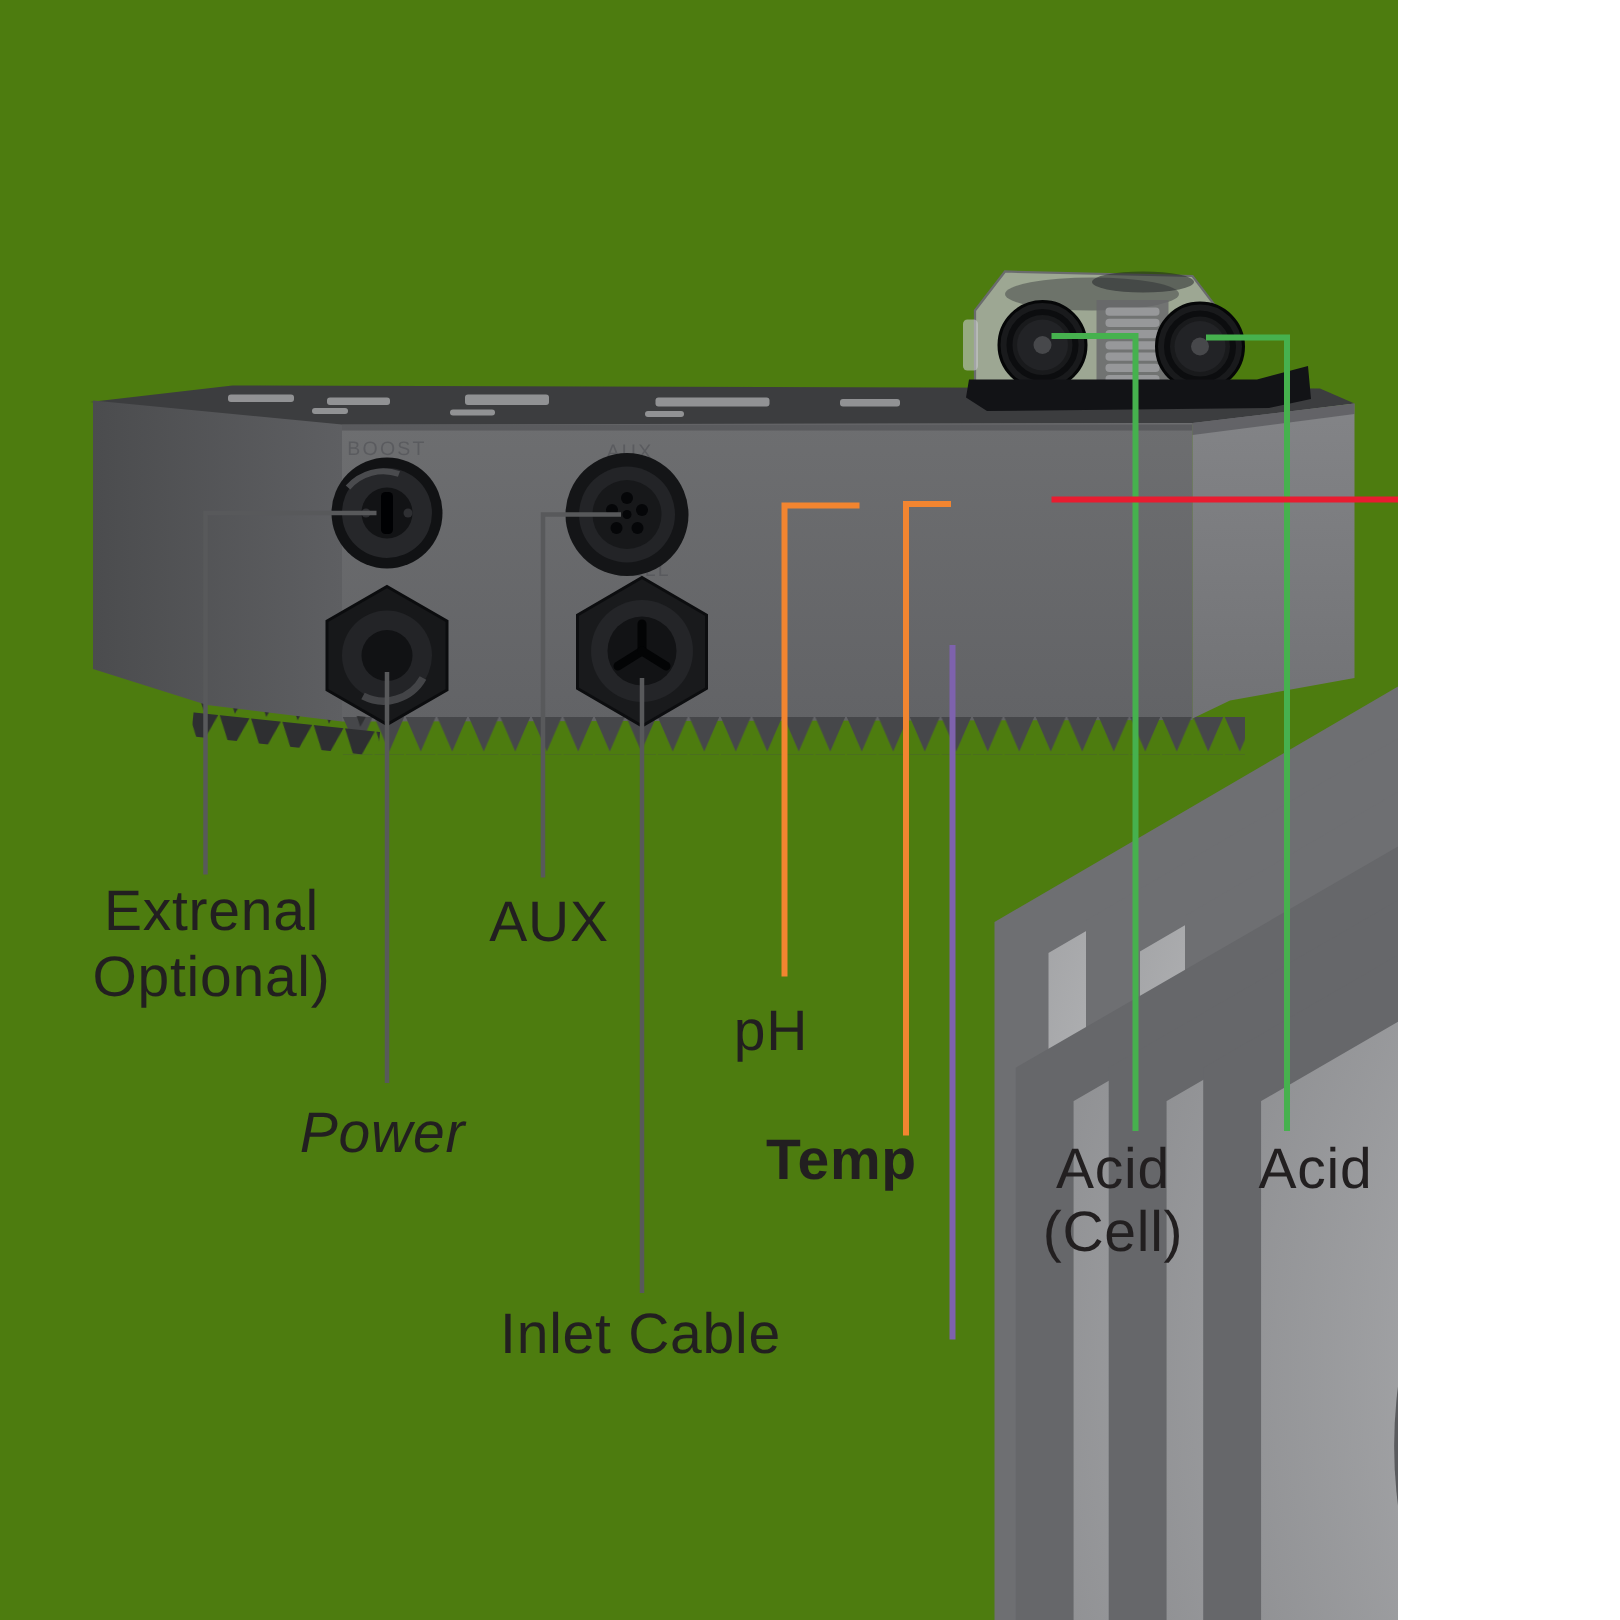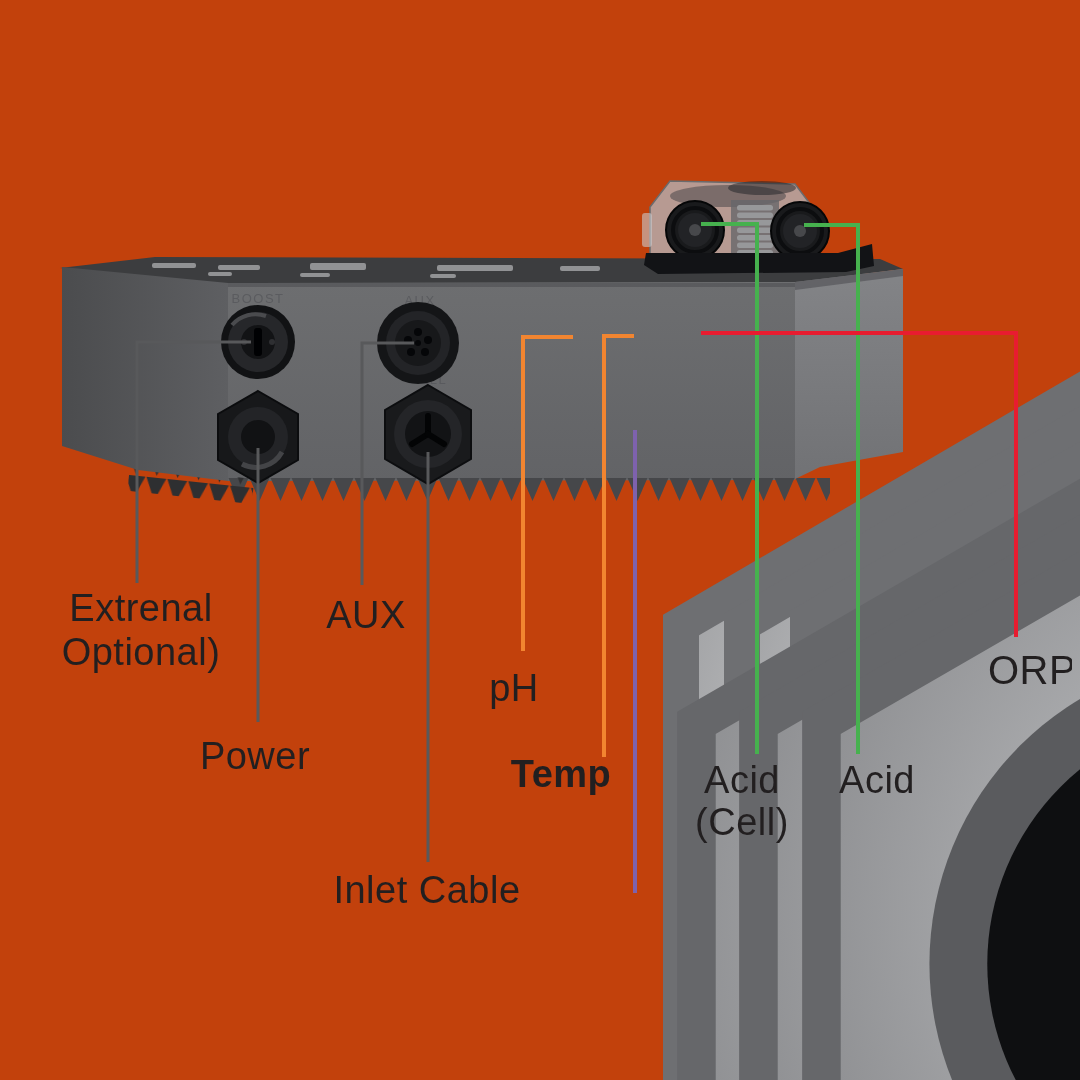--- a/index.html
+++ b/index.html
@@ -1,18 +1,18 @@
 <!DOCTYPE html>
 <html><head>
 <meta charset="utf-8">
 <style>
   html,body{margin:0;padding:0;background:#ffffff;}
   #stage{
-    position:relative;width:1080px;height:1080px;overflow:hidden;
-    background:#c2410c;font-family:"Liberation Sans",sans-serif;
+    position:relative;width:932px;height:1080px;overflow:hidden;
+    background:#4d7c0f;font-family:"Liberation Sans",sans-serif;
   }
   #device-svg{position:absolute;left:0;top:0;}
   .callout-label{
     position:absolute;color:#221F20;font-size:38px;line-height:44px;
     text-align:center;transform:translateX(-50%);white-space:nowrap;
     letter-spacing:0.5px;
   }
   .callout-label span{display:block;}
   #orp-label{
     transform:none;width:84px;overflow:hidden;text-align:left;
@@ -197,21 +197,21 @@
 
   <div class="callout-label" style="left:141px;top:586px;">
     <span>Extrenal</span>
     <span>Optional)</span>
   </div>
 
   <div class="callout-label" style="left:366px;top:593px;">
     <span>AUX</span>
   </div>
 
-  <div class="callout-label" style="left:255px;top:734px;">
+  <div class="callout-label" style="left:255px;top:734px;font-style:italic;">
     <span>Power</span>
   </div>
 
   <div class="callout-label" style="left:427px;top:868px;">
     <span>Inlet Cable</span>
   </div>
 
   <div class="callout-label" style="left:514px;top:666px;">
     <span>pH</span>
   </div>

